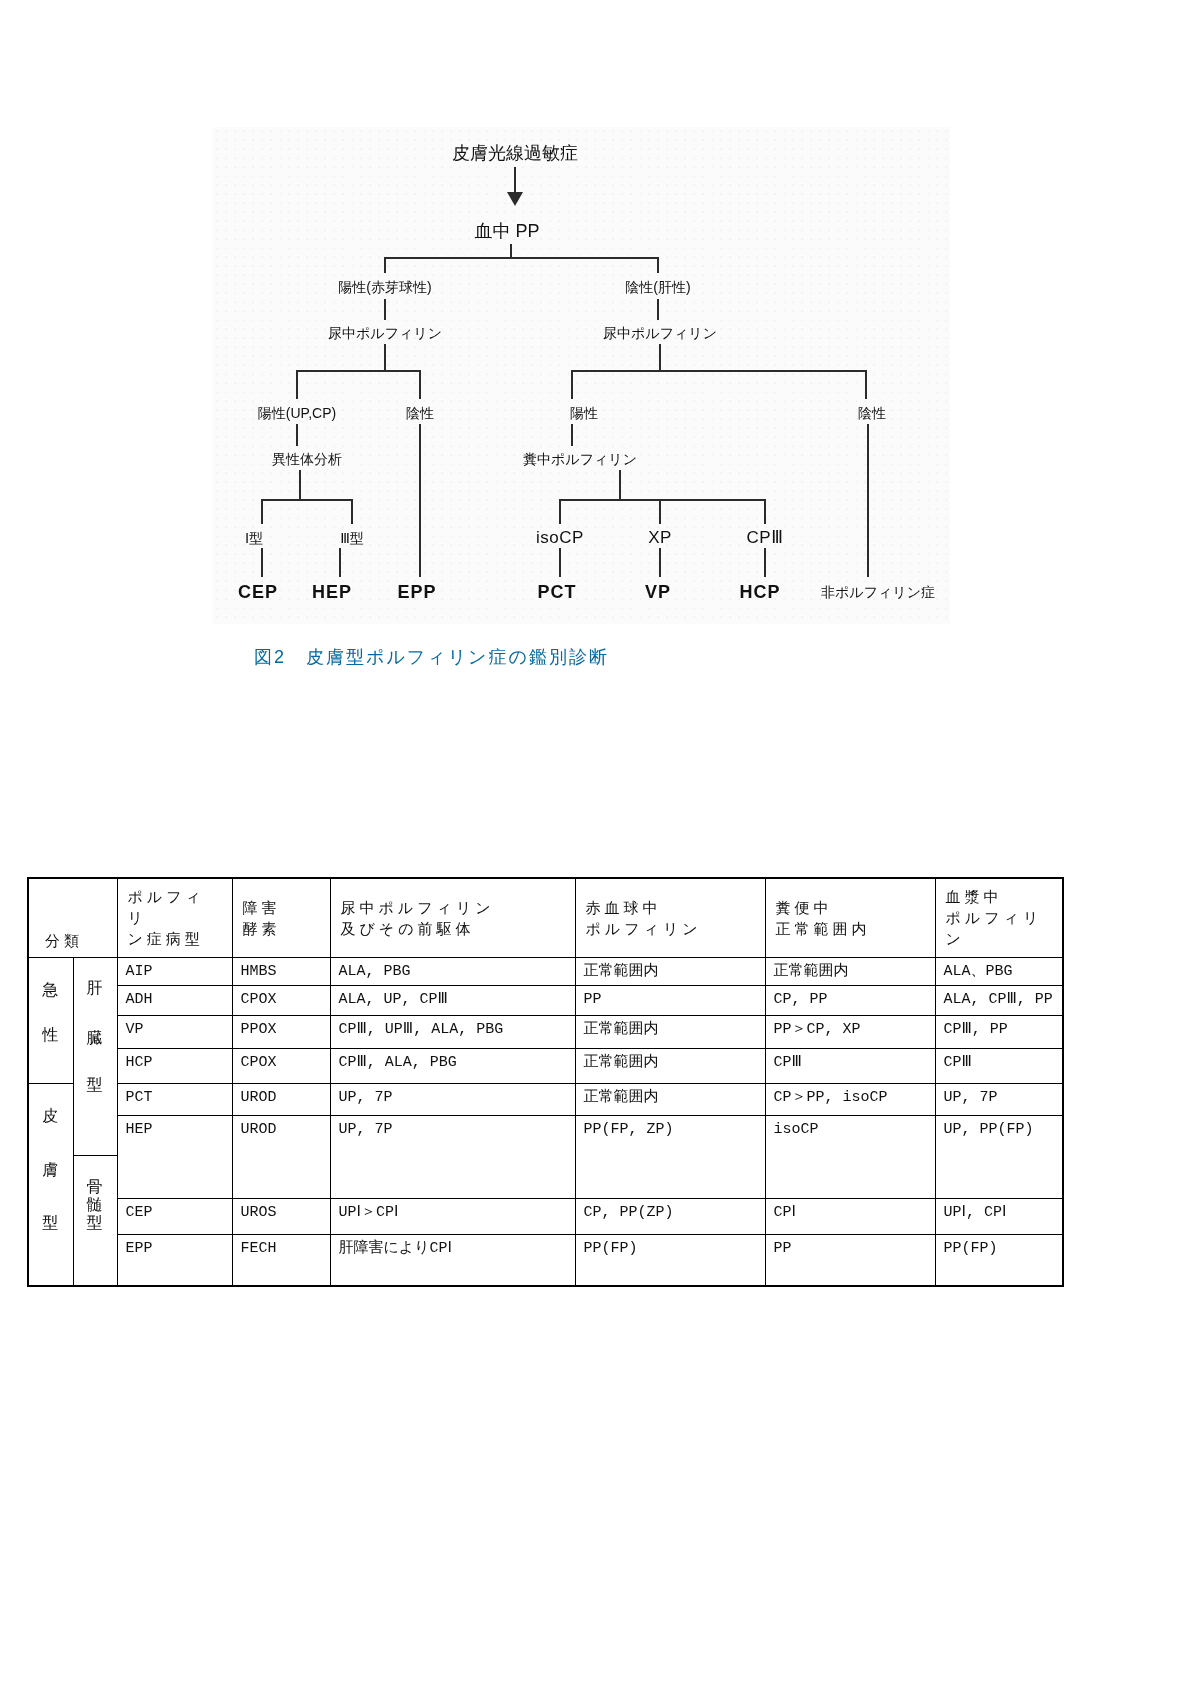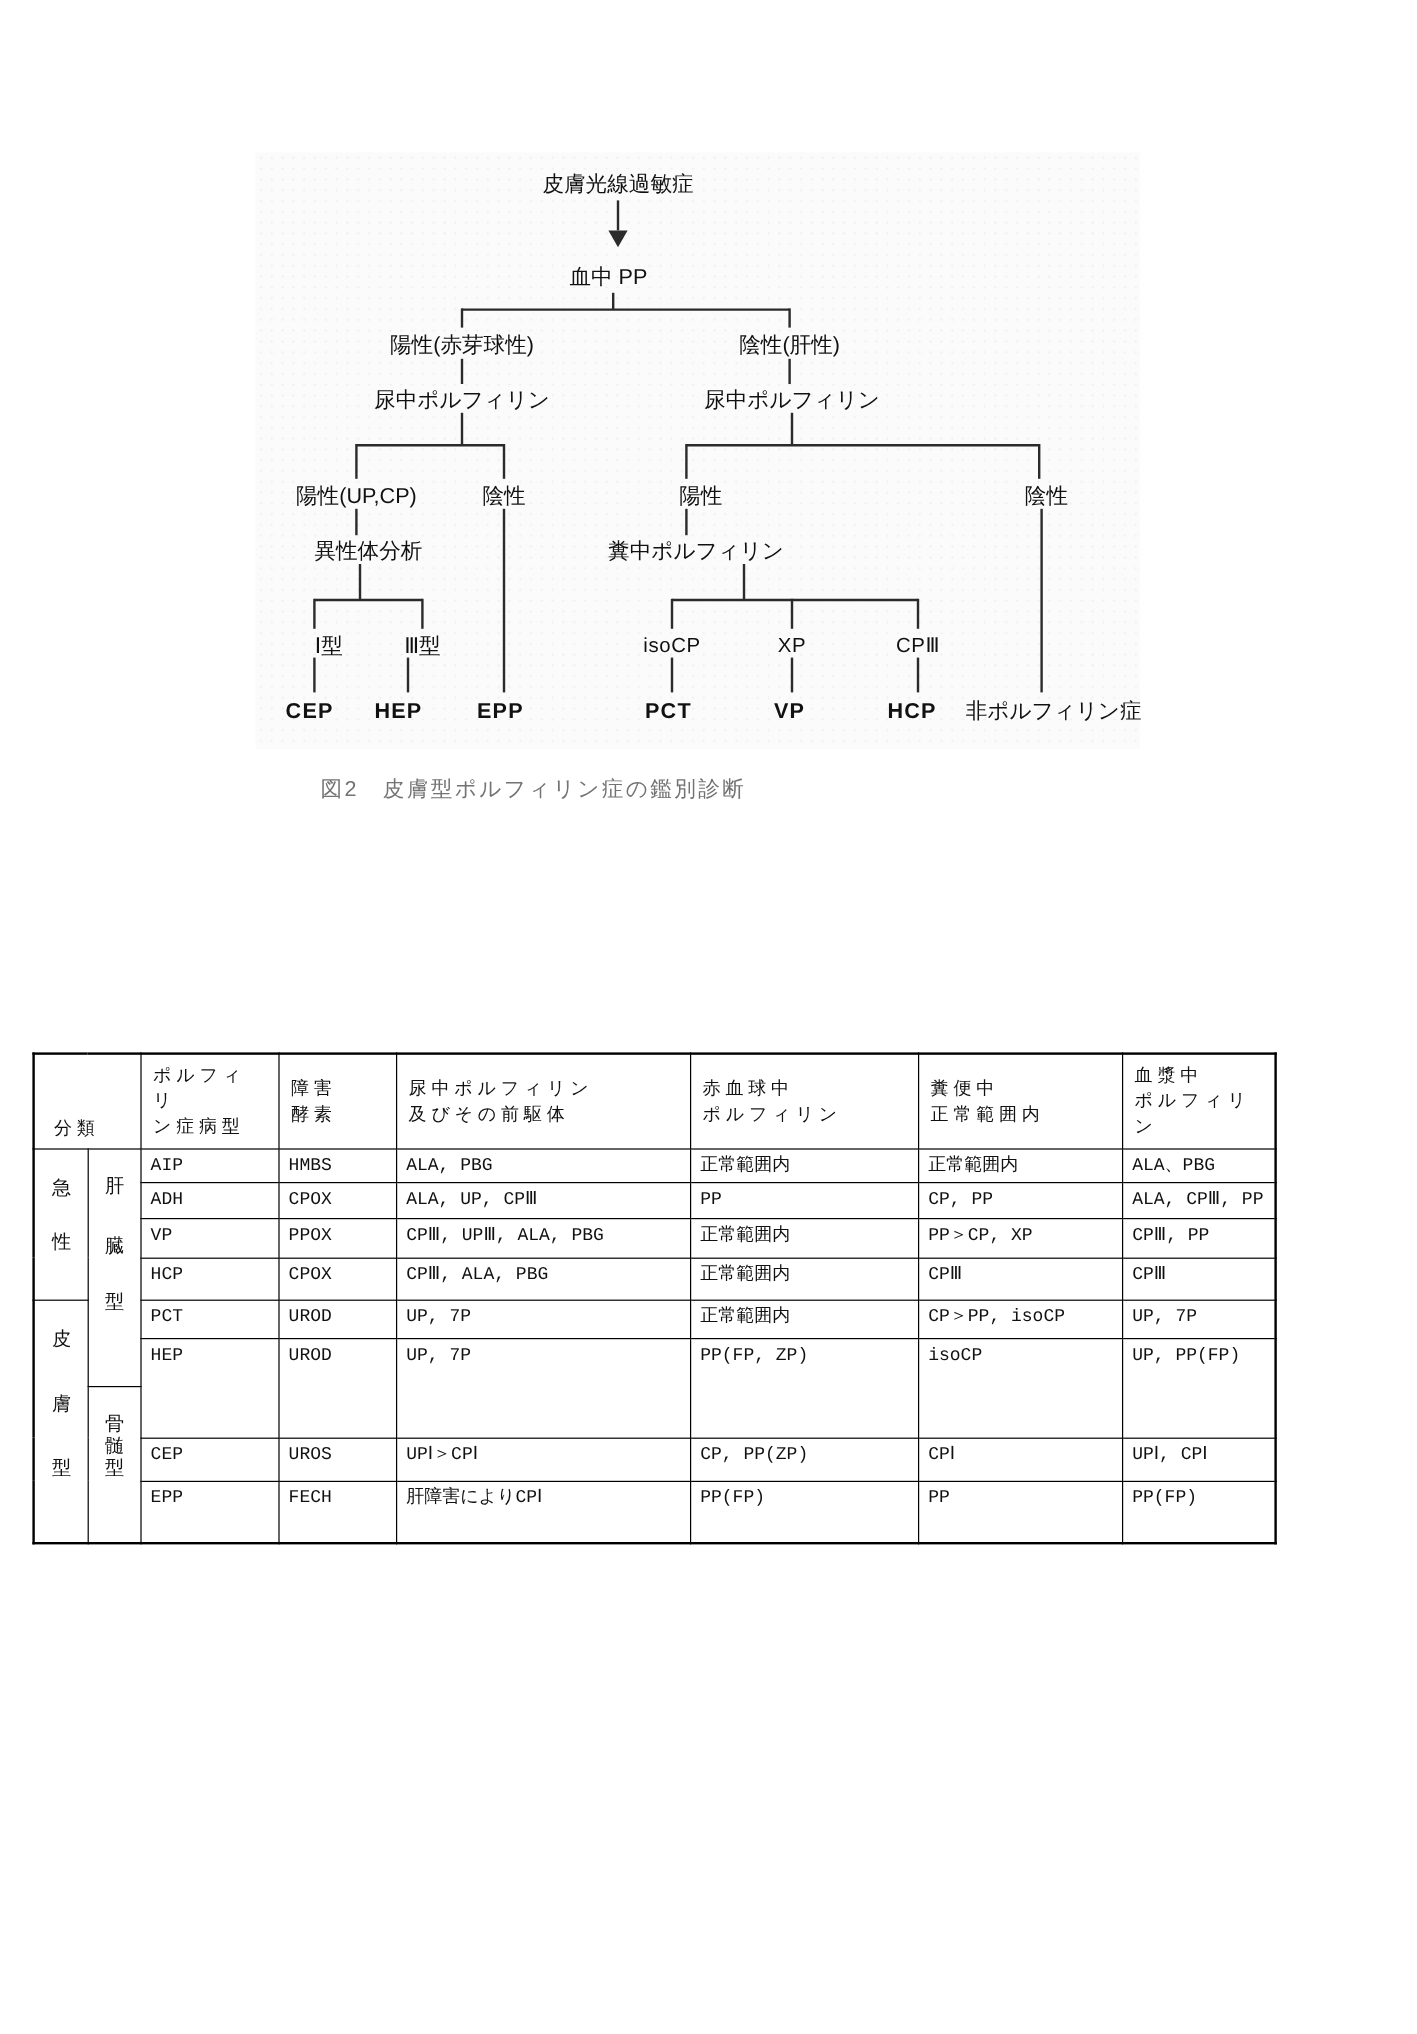--- a/index.html
+++ b/index.html
@@ -4,25 +4,25 @@
 <style>
   html,body{margin:0;padding:0;background:#ffffff;}
   .page{position:relative;width:1181px;height:1695px;background:#ffffff;overflow:hidden;
         font-family:"Liberation Sans","DejaVu Sans",sans-serif;color:#151515;}
 
   
   .fc-bg{position:absolute;left:213px;top:127px;width:737px;height:497px;background:#fbfbfb;
          background-image:radial-gradient(#f1f1f1 1px, transparent 1px);background-size:9px 9px;}
   .fc-svg{position:absolute;left:0;top:0;pointer-events:none;}
   .fc-node{position:absolute;transform:translateX(-50%);white-space:nowrap;
-           font-size:18px;line-height:22px;color:#111;}
+           font-size:14px;line-height:22px;color:#111;}
   .fc-node.big{font-size:18px;}
   .fc-node.acr{font-size:18px;font-weight:700;letter-spacing:1px;}
   .fc-node.mid{font-size:17px;font-weight:500;letter-spacing:0.5px;}
-  .fc-caption{position:absolute;left:267px;top:645px;font-size:18px;letter-spacing:2px;color:#737373;}
+  .fc-caption{position:absolute;left:254px;top:645px;font-size:18px;letter-spacing:2px;color:#0369a1;}
 
   
   .tbl-title{position:absolute;left:27px;top:788px;font-size:18px;letter-spacing:3px;color:#111;}
   .tbl-legend{position:absolute;left:27px;top:821px;font-size:17px;letter-spacing:0.5px;
               font-family:"Liberation Mono","DejaVu Sans Mono",monospace;color:#111;}
 
   
   .dtable{position:absolute;left:27px;top:877px;border-collapse:collapse;table-layout:fixed;
           width:1036px;background:#fff;}
   .dtable td,.dtable th{border:1px solid #000;padding:3px 8px;vertical-align:top;
@@ -93,21 +93,21 @@
   <div class="fc-node" style="left:385px;top:276px">陽性(赤芽球性)</div>
   <div class="fc-node" style="left:658px;top:276px">陰性(肝性)</div>
   <div class="fc-node" style="left:385px;top:322px">尿中ポルフィリン</div>
   <div class="fc-node" style="left:660px;top:322px">尿中ポルフィリン</div>
   <div class="fc-node" style="left:297px;top:402px">陽性(UP,CP)</div>
   <div class="fc-node" style="left:420px;top:402px">陰性</div>
   <div class="fc-node" style="left:584px;top:402px">陽性</div>
   <div class="fc-node" style="left:872px;top:402px">陰性</div>
   <div class="fc-node" style="left:307px;top:448px">異性体分析</div>
   <div class="fc-node" style="left:580px;top:448px">糞中ポルフィリン</div>
-  <div class="fc-node" style="left:274px;top:527px">Ⅰ型</div>
+  <div class="fc-node" style="left:254px;top:527px">Ⅰ型</div>
   <div class="fc-node" style="left:352px;top:527px">Ⅲ型</div>
   <div class="fc-node mid" style="left:560px;top:527px">isoCP</div>
   <div class="fc-node mid" style="left:660px;top:527px">XP</div>
   <div class="fc-node mid" style="left:765px;top:527px">CPⅢ</div>
   <div class="fc-node acr" style="left:258px;top:581px">CEP</div>
   <div class="fc-node acr" style="left:332px;top:581px">HEP</div>
   <div class="fc-node acr" style="left:417px;top:581px">EPP</div>
   <div class="fc-node acr" style="left:557px;top:581px">PCT</div>
   <div class="fc-node acr" style="left:658px;top:581px">VP</div>
   <div class="fc-node acr" style="left:760px;top:581px">HCP</div>

